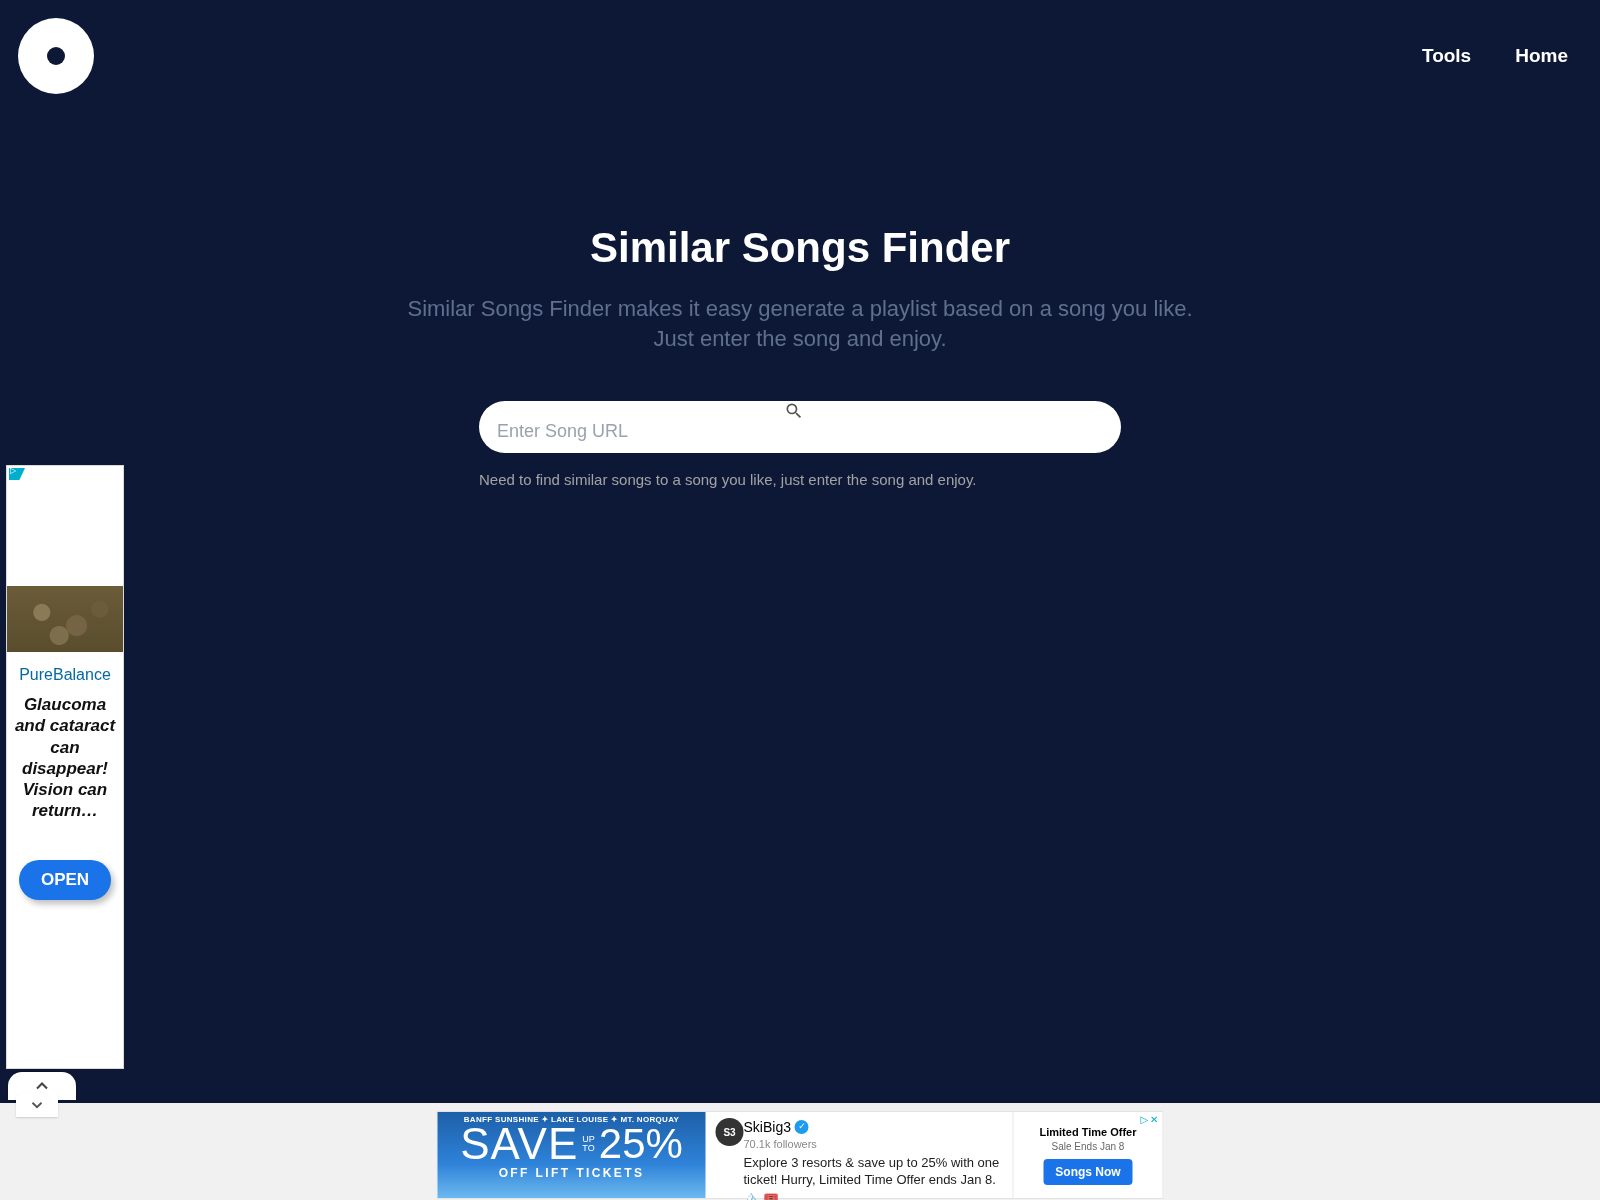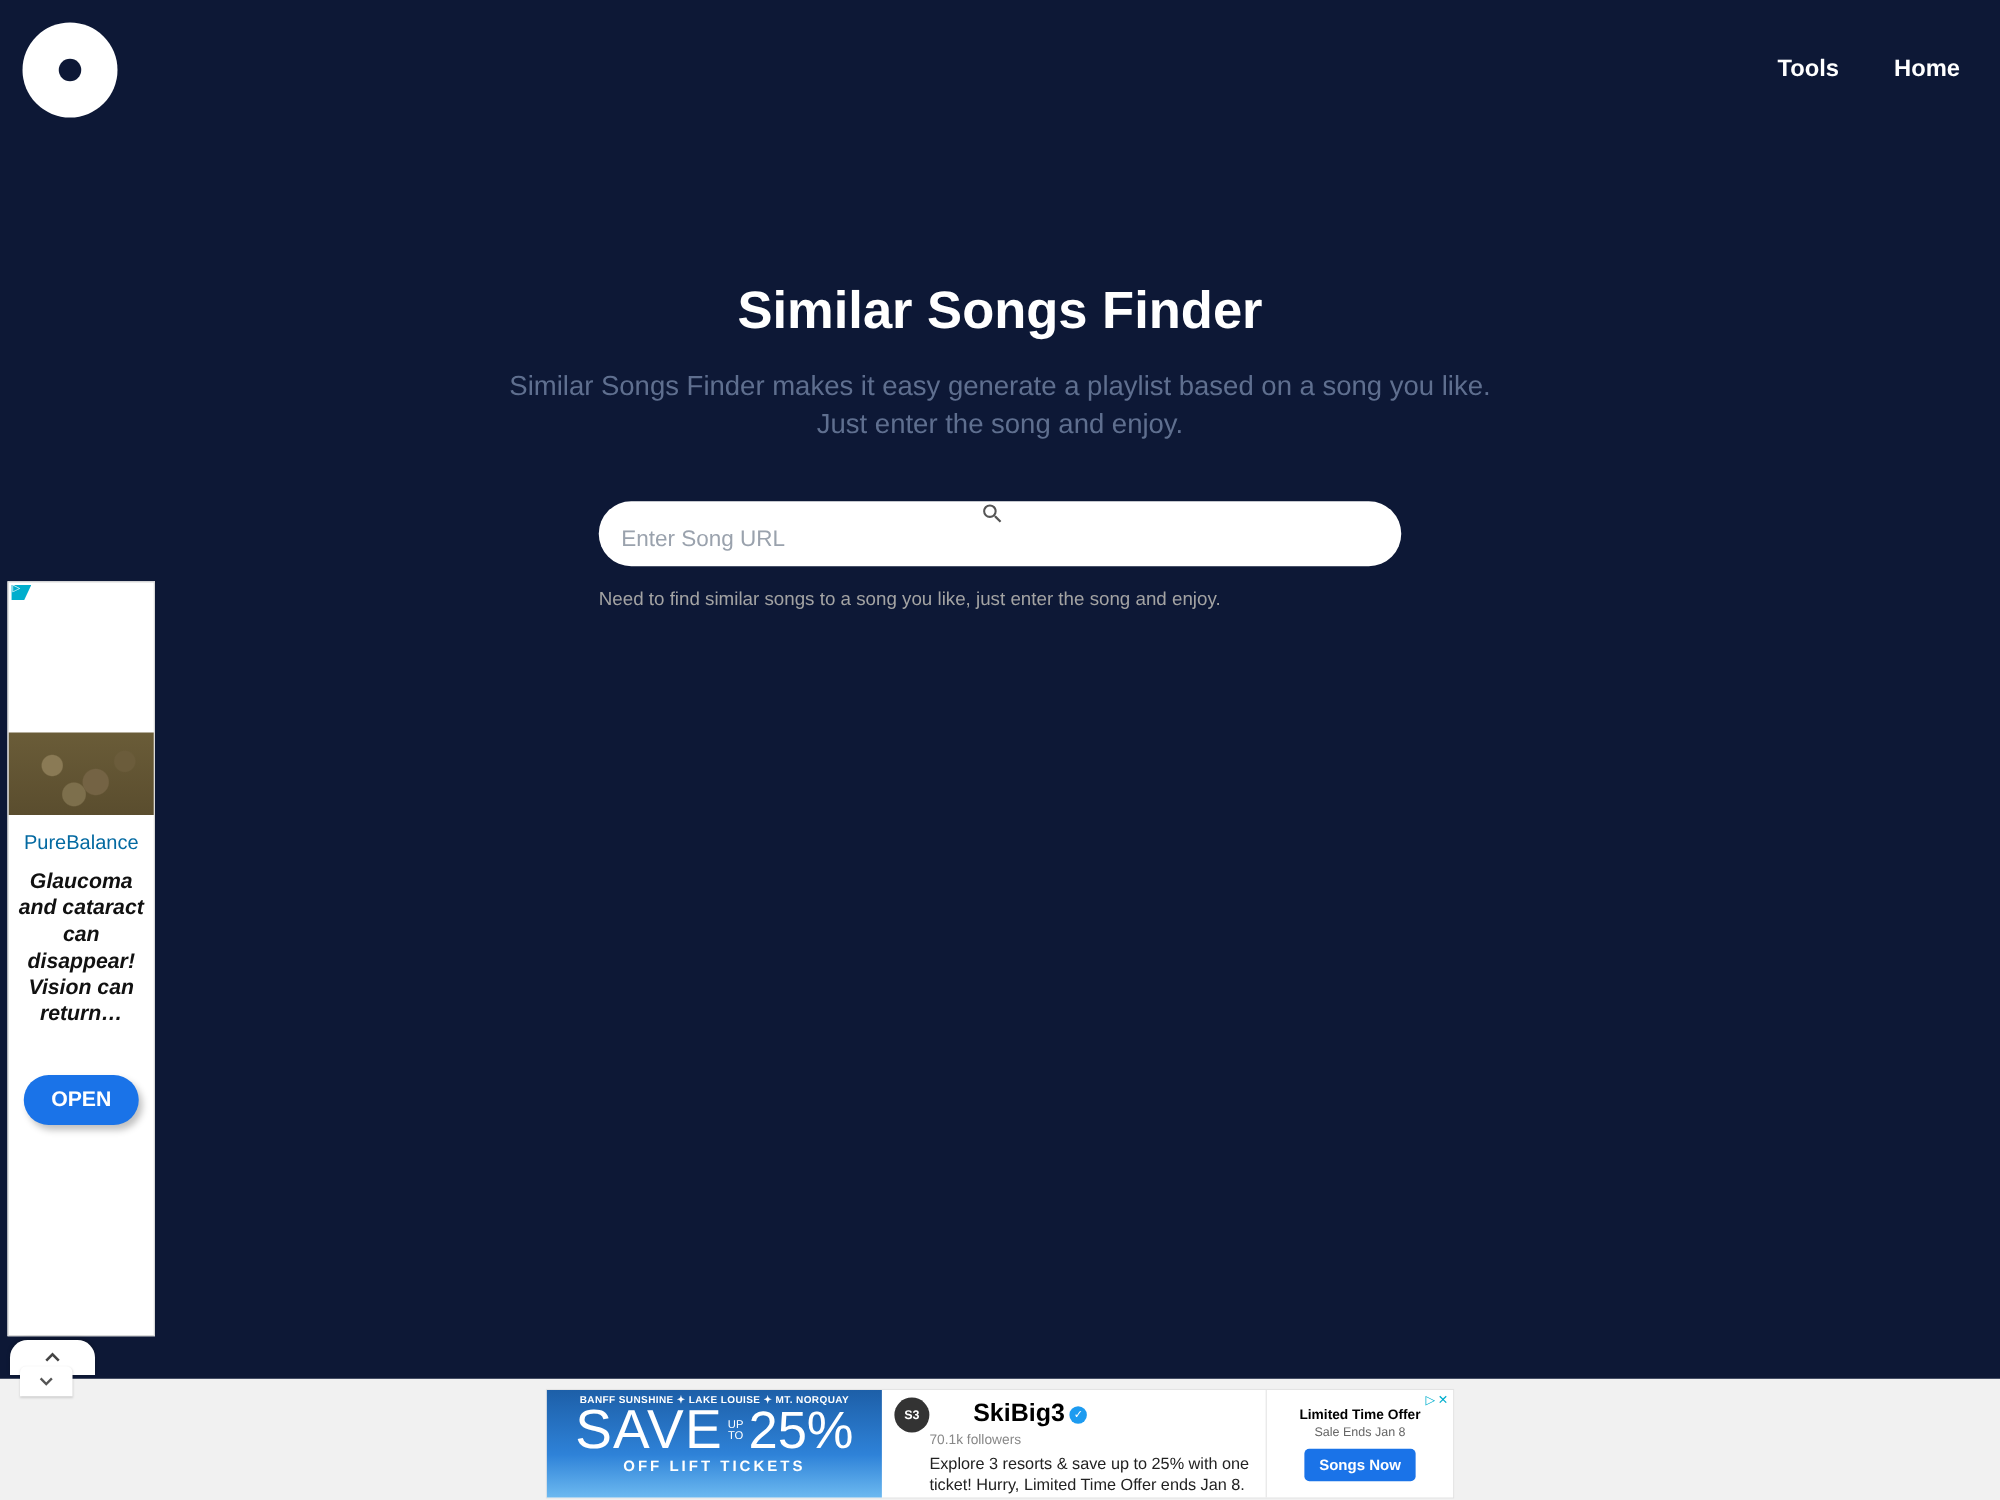--- a/index.html
+++ b/index.html
@@ -304,23 +304,22 @@
     .ba-text {
       font-size: 13px;
       line-height: 1.35;
     }
     .ba-name-row {
       display: flex;
       align-items: center;
       gap: 4px;
     }
     .ba-name {
-      font-weight: 700;
-      font-size: 20px;
-      margin-left: 35px;
+      font-weight: 400;
+      font-size: 14px;
     }
     .ba-verify {
       width: 14px;
       height: 14px;
       background: #1d9bf0;
       border-radius: 50%;
       position: relative;
     }
     .ba-verify::after {
       content: "✓";

